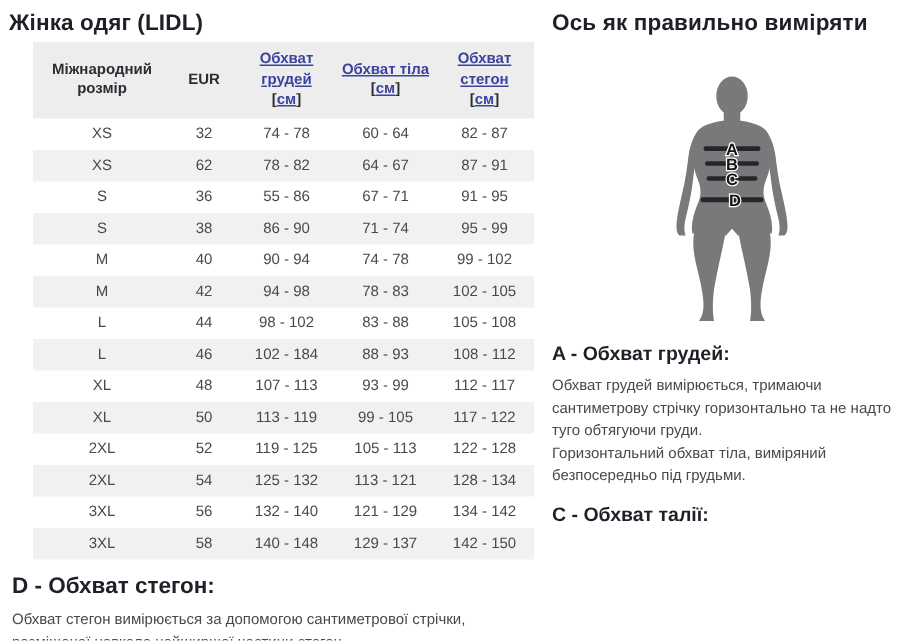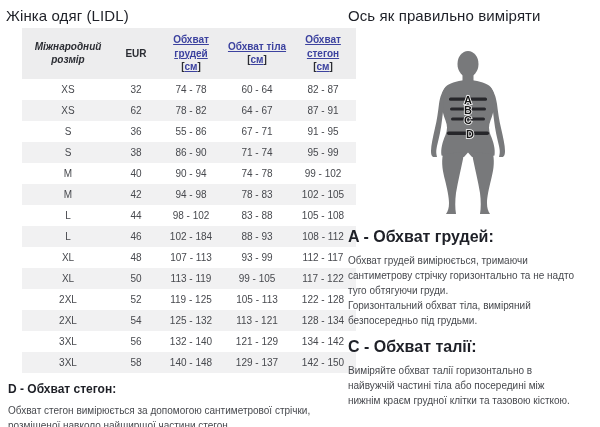--- a/index.html
+++ b/index.html
@@ -16,60 +16,60 @@
   body{
     width:600px;height:427px;position:relative;overflow:hidden;
     background:#ffffff;
     font-family:"Liberation Sans", sans-serif;
     -webkit-font-smoothing:antialiased;
   }
 
   
   .left-col{position:absolute;left:6px;top:0;width:354px;}
   .page-title{
-    font-size:15px;font-weight:normal;color:var(--text-dark);
+    font-size:15px;font-weight:bold;color:var(--text-dark);
     margin:7px 0 4px 0;letter-spacing:.1px;
   }
   table.size-table{
     margin-left:16px;width:334px;border-collapse:collapse;table-layout:fixed;
   }
   table.size-table th{
     background:var(--header-bg);
     font-size:10px;font-weight:bold;color:#2b2d33;
     text-align:center;vertical-align:middle;
     padding:5px 2px;line-height:1.35;
   }
-  table.size-table th:nth-child(1){width:92px;font-style:italic;}
+  table.size-table th:nth-child(1){width:92px;}
   table.size-table th:nth-child(2){width:44px;text-align:center;}
   table.size-table th a{
     color:var(--link);text-decoration:underline;cursor:pointer;
   }
   table.size-table th .unit{color:#2b2d33;font-weight:bold;}
   table.size-table td{
     font-size:10px;color:var(--text-body);
     text-align:center;vertical-align:middle;
     height:21px;padding:0 2px;
   }
   table.size-table tbody tr:nth-child(even){background:var(--stripe-bg);}
 
   .note-heading{
-    font-size:12px;font-weight:bold;color:var(--text-dark);
+    font-size:15px;font-weight:bold;color:var(--text-dark);
     margin:9px 0 0 2px;
   }
   .note-text{
     font-size:10px;color:var(--text-body);line-height:1.5;
     margin:7px 0 0 2px;width:348px;
   }
 
   
-  .right-col{position:absolute;left:348px;top:0;width:230px;}
+  .right-col{position:absolute;left:368px;top:0;width:230px;}
   .figure-wrap{width:130px;height:168px;margin:26px 0 0 55px;}
   .sections{margin-top:8px;}
   .sec-heading{
-    font-size:16px;font-weight:bold;color:var(--text-dark);
+    font-size:13px;font-weight:bold;color:var(--text-dark);
     margin:10px 0 7px 0;
   }
   .sec-text{
     font-size:10px;color:var(--text-body);line-height:1.5;margin:0;
   }
   svg .band-letter{
     font-family:"Liberation Sans", sans-serif;
     font-size:11px;font-weight:bold;fill:#141414;
     paint-order:stroke;stroke:#ffffff;stroke-width:1.6px;
   }
@@ -249,16 +249,15 @@
   <div class="sections" id="guide-sections">
       <div>
         <div class="sec-heading">A - Обхват грудей:</div>
         <p class="sec-text">Обхват грудей вимірюється, тримаючи сантиметрову стрічку горизонтально та не надто туго обтягуючи груди.</p>
       </div>
       <div>
         <p class="sec-text">Горизонтальний обхват тіла, виміряний безпосередньо під грудьми.</p>
       </div>
       <div>
         <div class="sec-heading">C - Обхват талії:</div>
-        <p class="sec-text">Виміряйте обхват талії горизонтально в найвужчій частині тіла або посередині між нижнім краєм грудної клітки та тазовою кісткою.</p>
       </div>
     </div>
 </div>
 
 </body></html>

